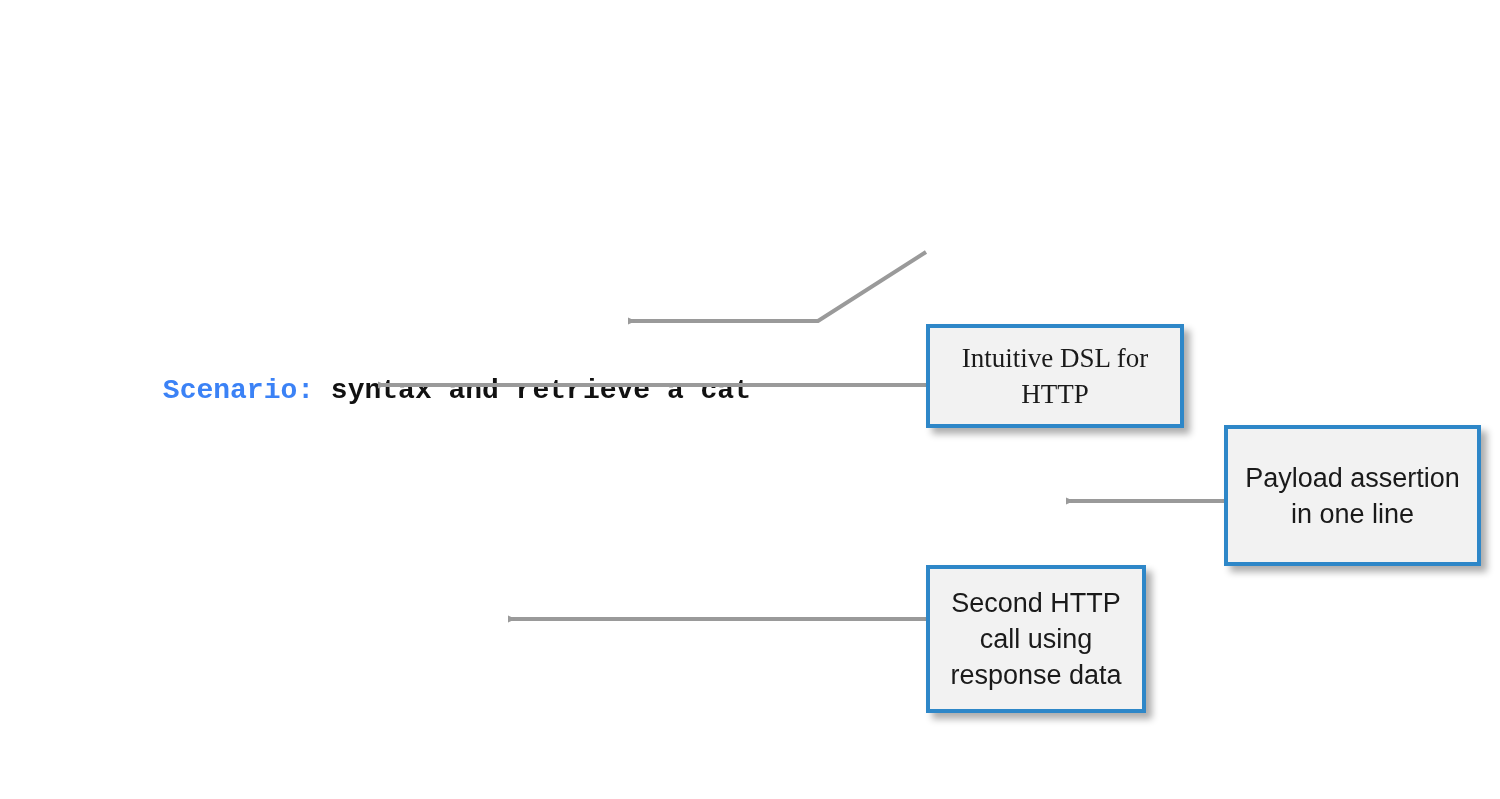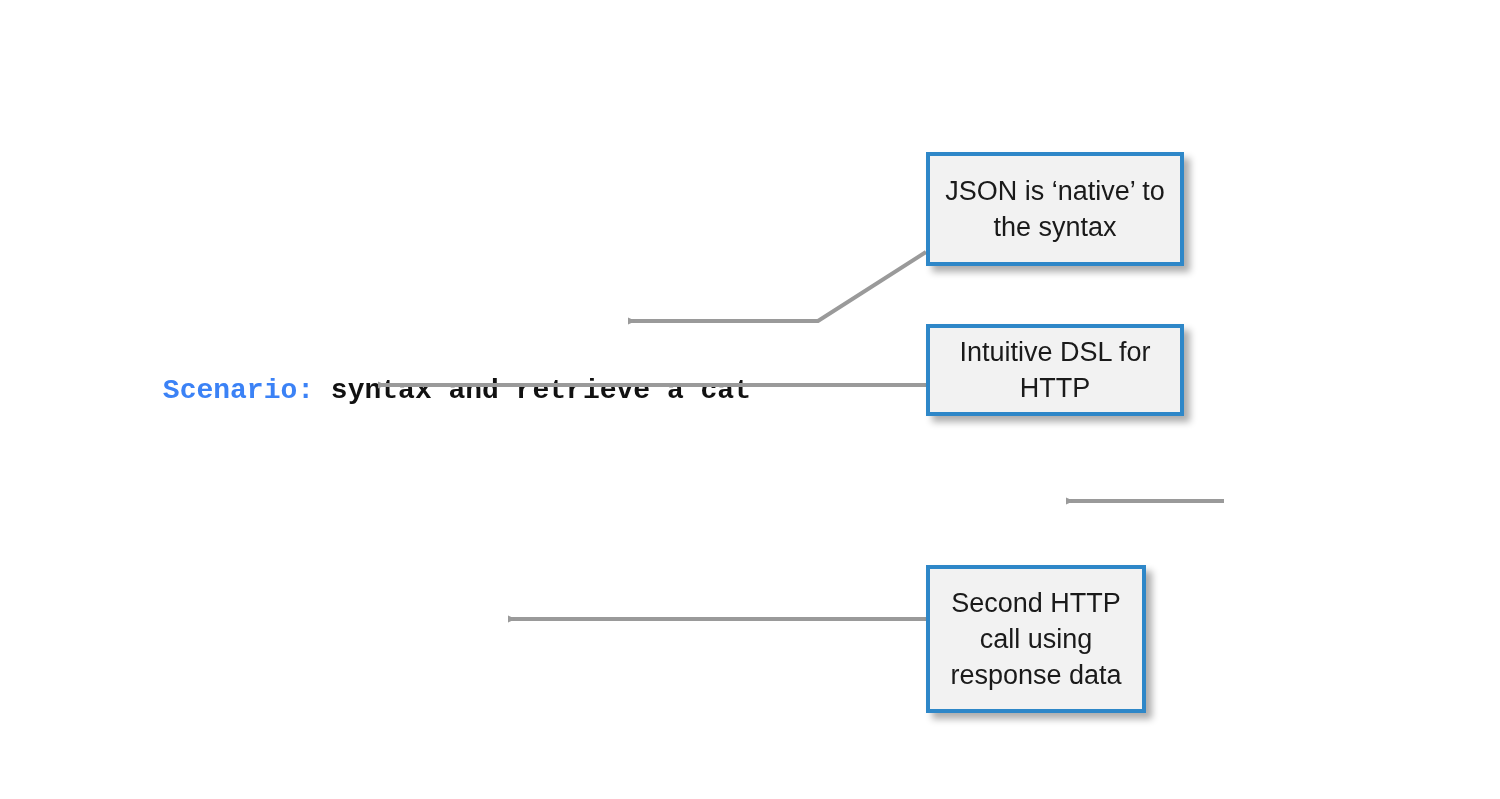--- a/index.html
+++ b/index.html
@@ -70,21 +70,21 @@
     text-align: center;
     font-family: "Liberation Sans", sans-serif;
     font-size: 27px;
     font-weight: 400;
     color: #1a1a1a;
     line-height: 36px;
     padding: 4px 10px;
     z-index: 5;
   }
   #callout-json    { left: 926px;  top: 152px; width: 258px; height: 114px; }
-  #callout-dsl     { left: 926px;  top: 324px; width: 258px; height: 92px;  }
+  #callout-dsl     { left: 926px;  top: 324px; width: 258px; height: 104px; font-family: Liberation Serif, serif;  }
   #callout-payload { left: 1224px; top: 425px; width: 257px; height: 141px; }
   #callout-second  { left: 926px;  top: 565px; width: 220px; height: 148px; }
 
   
   #connectors {
     position: absolute;
     left: 0; top: 0;
     width: 1500px;
     height: 799px;
     z-index: 2;
@@ -134,26 +134,26 @@
     
 
     
 
     
 
     
 
   </div>
 
-  <div class="callout" id="callout-json">
-    <span>JSON is ‘native’ to the syntax</span>
-  </div>
 
   <div class="callout" id="callout-dsl">
     <span>Intuitive DSL for HTTP</span>
   </div>
 
+  <div class="callout" id="callout-payload">
+    <span>Payload assertion in one line</span>
+  </div>
 
   <div class="callout" id="callout-second">
     <span>Second HTTP call using response data</span>
   </div>
 
 </div>
 
 </body></html>

